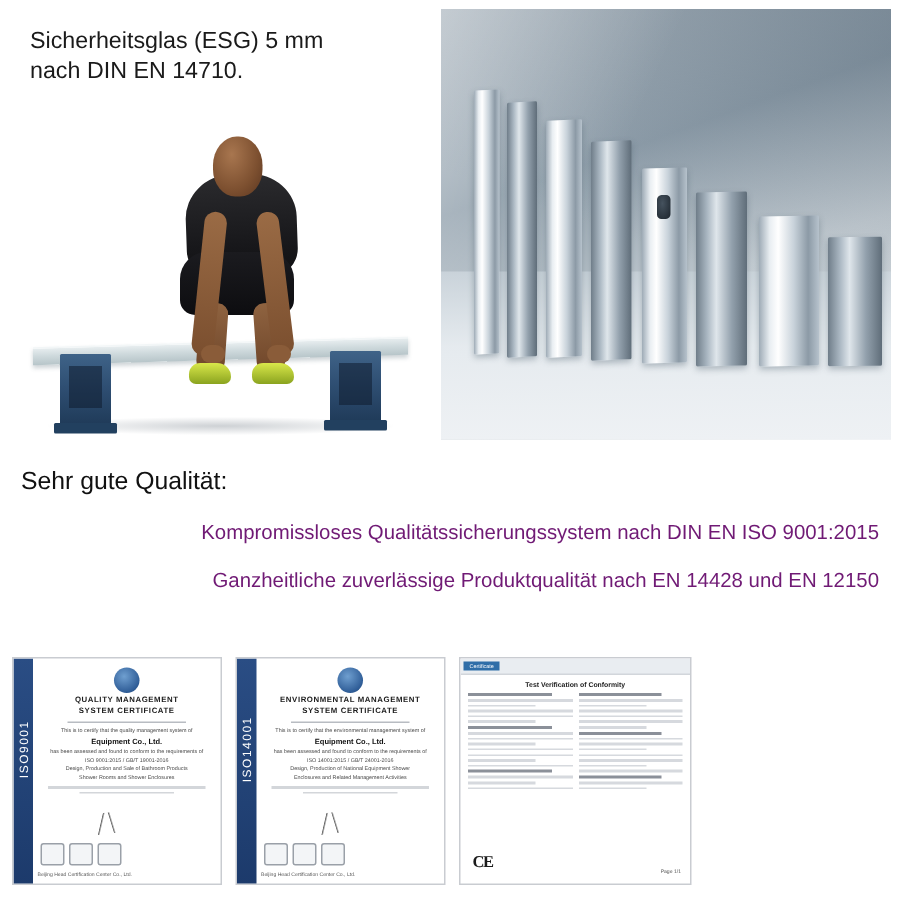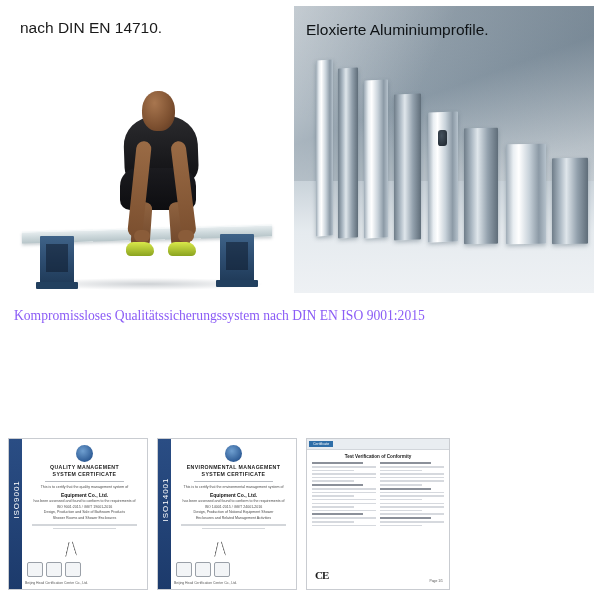--- a/index.html
+++ b/index.html
@@ -219,24 +219,25 @@
     box-sizing: border-box;
   }
   .headline {
     font-size: 16.5px;
     color: #111111;
     margin: 4px 0 16px 0;
     font-family: "Liberation Sans", sans-serif;
   }
   .bullet {
     font-size: 13.6px;
-    color: #8b5cf6;
+    color: #701a75;
     margin: 0 0 17px 0;
     white-space: nowrap;
-    font-family: Liberation Serif, serif;
+    font-family: Liberation Sans, sans-serif;
+    text-align: right;
   }
 
   
   .cert-row {
     position: absolute;
     left: 0;
     top: 438px;
     width: 600px;
     height: 162px;
     display: flex;
@@ -351,21 +352,21 @@
   }
   .cert-logos b {
     display: block;
     width: 14px; height: 13px;
     border: 1px solid #9aa0a8;
     border-radius: 2px;
     background: #f3f5f7;
   }
   
   .cert-doc {
-    width: 144px;
+    width: 155px;
     background: #ffffff;
   }
   .doc-head {
     height: 10px;
     background: #e9edf1;
     border-bottom: 1px solid #d2d6db;
     display: flex;
     align-items: center;
   }
   .doc-tab {
@@ -419,20 +420,21 @@
 </style>
 </head>
 <body>
 
 <div class="page">
 
   <div class="top-row">
 
     <div class="panel panel-left">
       <div class="caption">
+        <div>Sicherheitsglas (ESG) 5 mm</div>
         <div>nach DIN EN 14710.</div>
       </div>
 
       <div class="floorpad"></div>
       <div class="shadow-ground"></div>
 
       <div class="support support-a"></div>
       <div class="support support-b"></div>
       <div class="glass-pane"></div>
 
@@ -457,26 +459,27 @@
       <div class="prof prof-2 dark"></div>
       <div class="prof prof-3"></div>
       <div class="prof prof-4 dark"></div>
       <div class="prof prof-5">
         <div class="prof-hole" style="left:10px; top:18px;"></div>
       </div>
       <div class="prof prof-6 dark"></div>
       <div class="prof prof-7"></div>
       <div class="prof prof-8 dark"></div>
 
-      <div class="caption caption-right">Eloxierte Aluminiumprofile.</div>
     </div>
   </div>
 
   <div class="text-block">
+    <div class="headline">Sehr gute Qualität:</div>
     <div class="bullet">Kompromissloses Qualitätssicherungssystem nach DIN EN ISO 9001:2015</div>
+    <div class="bullet">Ganzheitliche zuverlässige Produktqualität nach EN 14428 und EN 12150</div>
   </div>
 
   <div class="cert-row">
 
     <div class="cert">
       <div class="cert-spine">
         <span>ISO9001</span>
       </div>
       <div class="cert-body">
         <div class="cert-seal"></div>

